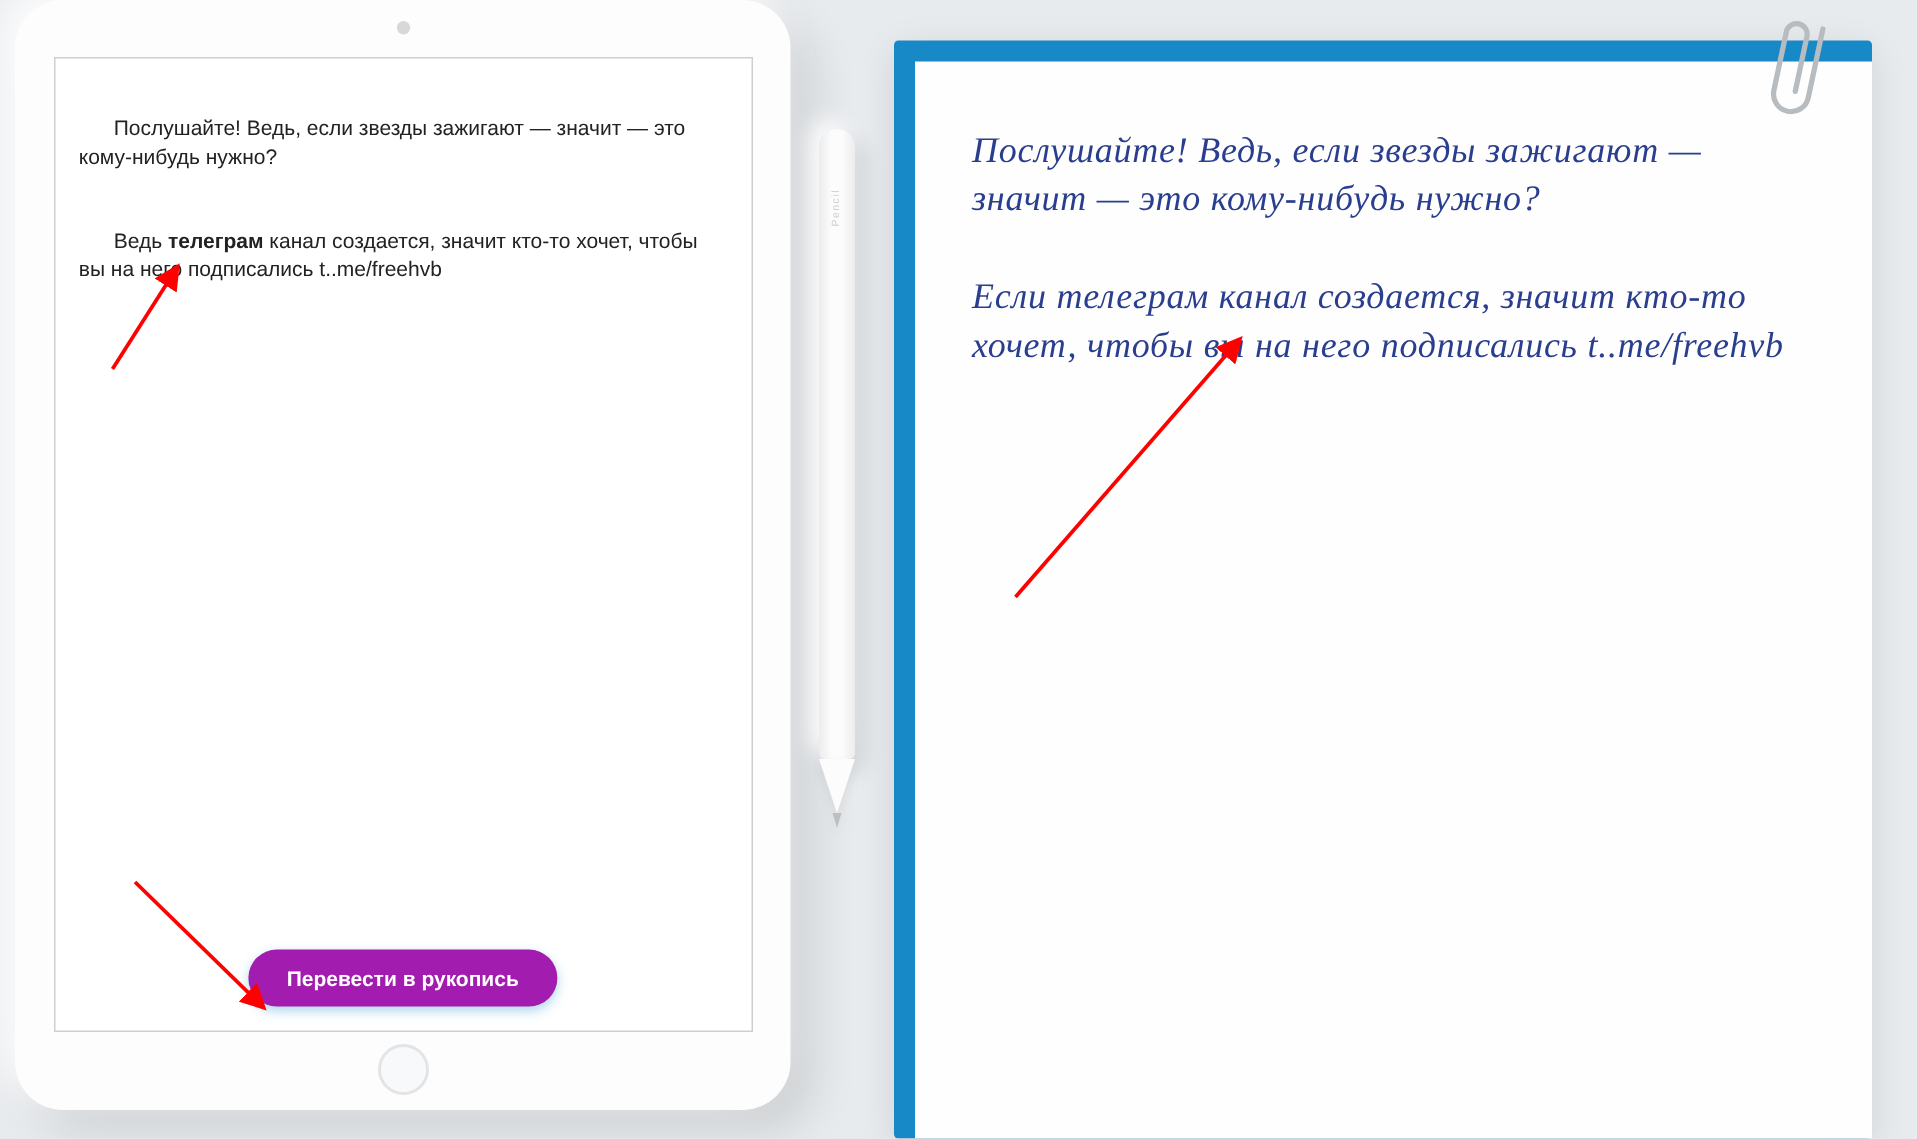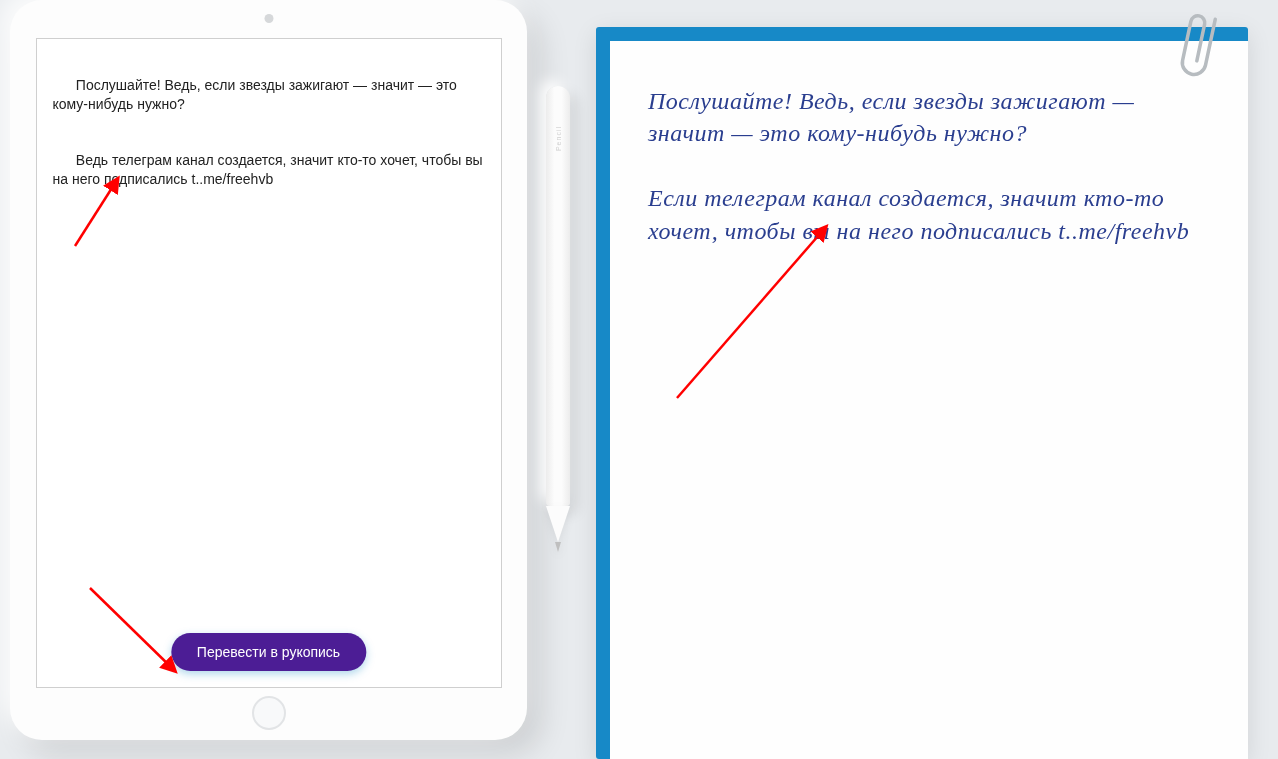--- a/index.html
+++ b/index.html
@@ -55,33 +55,35 @@
       font-size: 14px;
       line-height: 1.35;
       color: #222;
       white-space: pre-wrap;
       word-break: break-word;
       outline: none;
     }
     .spell-err {
       border-bottom: 2px wavy #e11;
       text-decoration: none;
+      font-weight: bold;
     }
     .convert-btn {
       position: absolute;
       bottom: 16px;
       left: 50%; transform: translateX(-50%);
       padding: 11px 26px;
       font-size: 14px;
       color: #fff;
-      background: #4c1d95;
+      background: #a21caf;
       border: none;
       border-radius: 24px;
       cursor: pointer;
       box-shadow: 0 3px 8px rgba(23,137,199,.35);
+      font-weight: bold;
     }
     .stylus {
       position: absolute;
       left: 546px;
       top: 86px;
       width: 24px;
       height: 468px;
     }
     .stylus-body {
       width: 24px; height: 420px;

